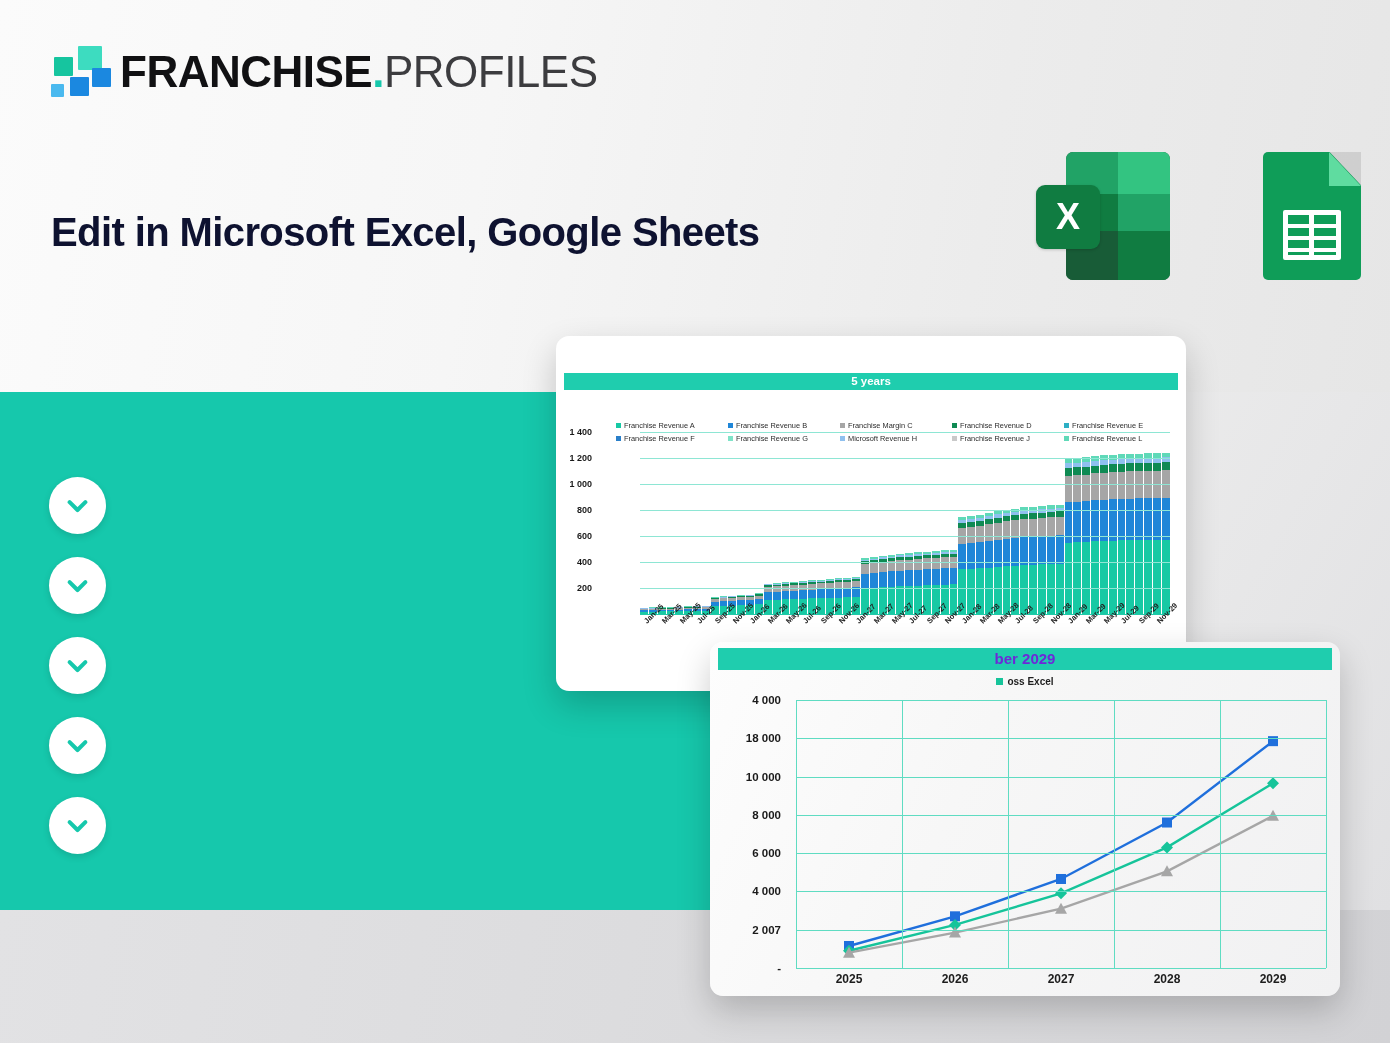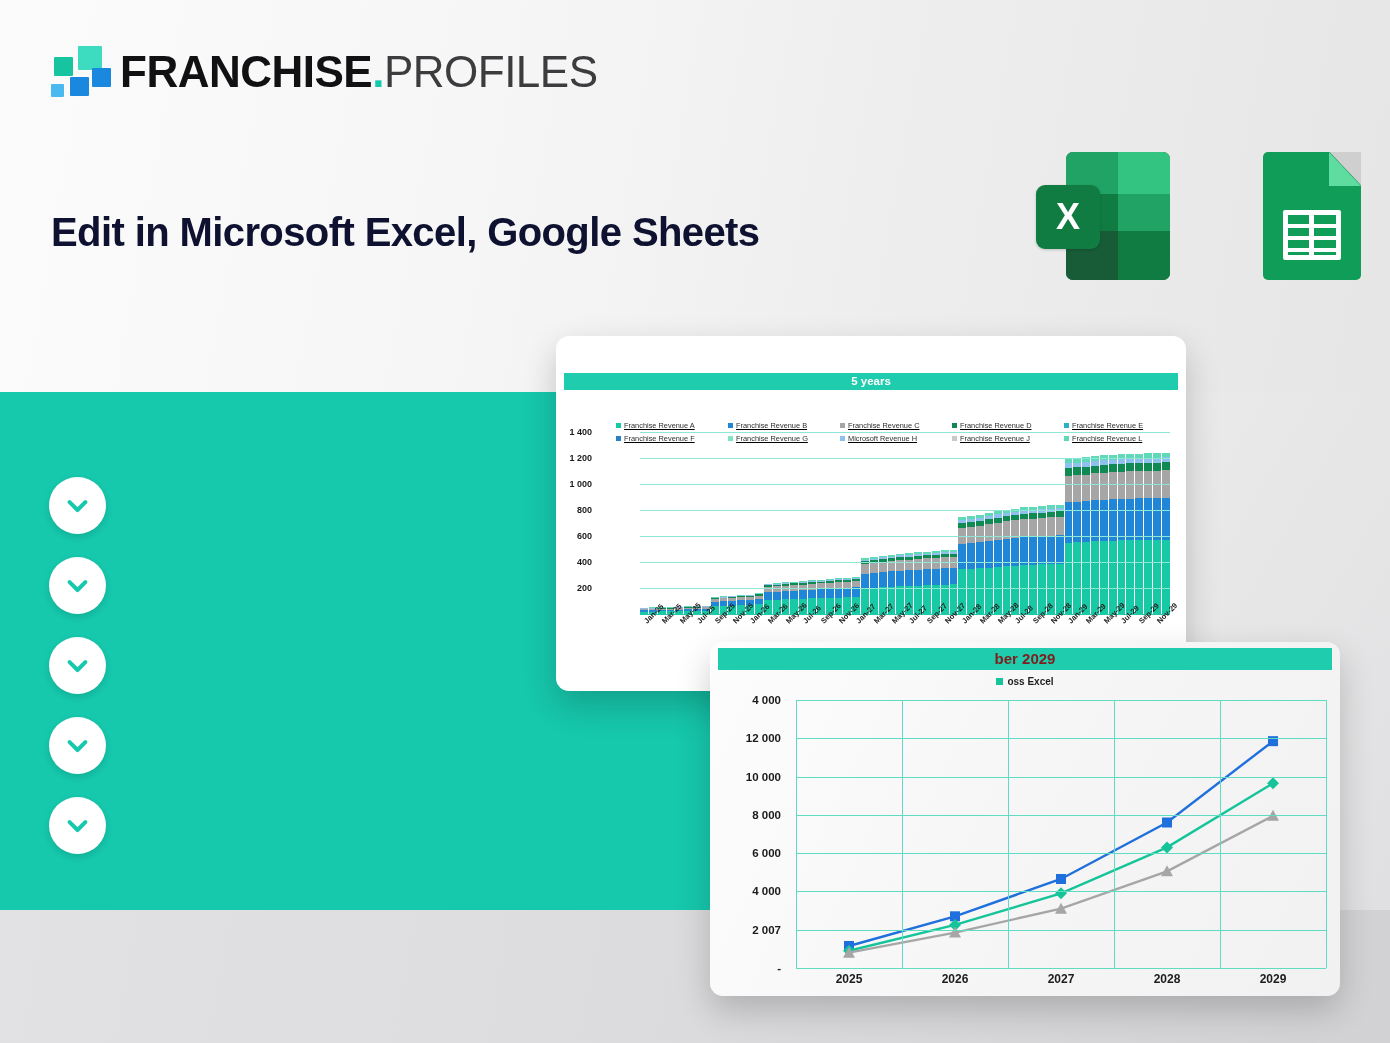--- a/index.html
+++ b/index.html
@@ -103,21 +103,21 @@
     background:#fff; border-radius:13px;
     box-shadow:0 14px 34px rgba(0,0,0,.20); overflow:hidden;
   }
   #rev-band { position:absolute; left:8px; top:37px; width:614px; height:17px;
               background:#1fcdae; color:#fff; font-size:11.5px; font-weight:bold;
               text-align:center; line-height:17px; }
   #rev-title { position:absolute; left:0; top:61px; width:100%;
                text-align:center; font-size:17px; font-weight:bold;
                color:#1d1d1d; letter-spacing:-0.2px; }
   #rev-legend { position:absolute; left:60px; top:85px; width:560px;
-                display:grid; grid-template-columns:repeat(5,1fr); row-gap:4px;text-decoration:underline; }
+                display:grid; grid-template-columns:repeat(5,1fr); row-gap:4px; }
   .lg { display:flex; align-items:center; font-size:7.4px; color:#2b2b2b; white-space:nowrap; }
   .lg i { width:5px; height:5px; margin-right:3px; flex:0 0 auto; }
 
   
   #rev-plot { position:absolute; left:40px; top:96px; width:574px; height:182px; }
   .rev-ylab { position:absolute; right:578px; font-size:9px; font-weight:bold;
               color:#1a1a1a; white-space:nowrap; text-align:right; width:46px;
               transform:translateY(-50%); }
   .rev-grid { position:absolute; left:44px; width:530px; height:1px; background:#8ee6d4; }
   #rev-bars { position:absolute; left:44px; bottom:0; width:530px; height:182px;
@@ -129,21 +129,21 @@
   .rev-xlab { position:absolute; font-size:7.6px; font-weight:bold; color:#222;
               transform:rotate(-45deg); transform-origin:left top; white-space:nowrap; }
 
   
   #card-margin {
     position:absolute; left:710px; top:642px; width:630px; height:354px;
     background:linear-gradient(115deg,#fdfdfd 0%,#f7f7f7 40%,#f1f1f2 100%);
     border-radius:13px; box-shadow:0 14px 34px rgba(0,0,0,.20); overflow:hidden;
   }
   #mar-band { position:absolute; left:8px; top:6px; width:614px; height:22px;
-              background:#1fcdae; color:#7f1d1d; font-size:15px; font-weight:bold;
+              background:#1fcdae; color:#6d28d9; font-size:15px; font-weight:bold;
               text-align:center; line-height:22px; }
   #mar-legend { position:absolute; left:0; top:34px; width:100%;
                 display:flex; justify-content:center; gap:26px;
                 font-size:10px; font-weight:bold; color:#1d1d1d; }
   .mlg { display:flex; align-items:center; }
   .mlg i { width:7px; height:7px; margin-right:4px; }
 
   #mar-plot { position:absolute; left:78px; top:58px; width:538px; height:268px; }
   .mar-ylab { position:absolute; right:545px; font-size:11.5px; font-weight:bold;
               color:#1a1a1a; white-space:nowrap; text-align:right; width:60px;
@@ -254,21 +254,21 @@
       <div class="lg">
         <i style="background:#17c9a4"></i>
         <span>Franchise Revenue A</span>
       </div>
       <div class="lg">
         <i style="background:#1f86d8"></i>
         <span>Franchise Revenue B</span>
       </div>
       <div class="lg">
         <i style="background:#a6a6a6"></i>
-        <span>Franchise Revenue C</span>
+        <span>Franchise Margin C</span>
       </div>
       <div class="lg">
         <i style="background:#0f8a53"></i>
         <span>Franchise Revenue D</span>
       </div>
       <div class="lg">
         <i style="background:#2dafc4"></i>
         <span>Franchise Revenue E</span>
       </div>
       <div class="lg">
@@ -860,21 +860,21 @@
       <div class="mar-ylab" style="top: 229.714px;">2 007</div>
       <div class="mar-hgrid" style="top: 191.429px;"></div>
       <div class="mar-ylab" style="top: 191.429px;">4 000</div>
       <div class="mar-hgrid" style="top: 153.143px;"></div>
       <div class="mar-ylab" style="top: 153.143px;">6 000</div>
       <div class="mar-hgrid" style="top: 114.857px;"></div>
       <div class="mar-ylab" style="top: 114.857px;">8 000</div>
       <div class="mar-hgrid" style="top: 76.5714px;"></div>
       <div class="mar-ylab" style="top: 76.5714px;">10 000</div>
       <div class="mar-hgrid" style="top: 38.2857px;"></div>
-      <div class="mar-ylab" style="top: 38.2857px;">12 000</div>
+      <div class="mar-ylab" style="top: 38.2857px;">18 000</div>
       <div class="mar-hgrid" style="top: 0px;"></div>
       <div class="mar-ylab" style="top: 0px;">4 000</div>
       <div class="mar-vgrid" style="left: 8px;"></div>
       <div class="mar-vgrid" style="left: 114px;"></div>
       <div class="mar-vgrid" style="left: 114px;"></div>
       <div class="mar-vgrid" style="left: 220px;"></div>
       <div class="mar-vgrid" style="left: 220px;"></div>
       <div class="mar-vgrid" style="left: 326px;"></div>
       <div class="mar-vgrid" style="left: 326px;"></div>
       <div class="mar-vgrid" style="left: 432px;"></div>

